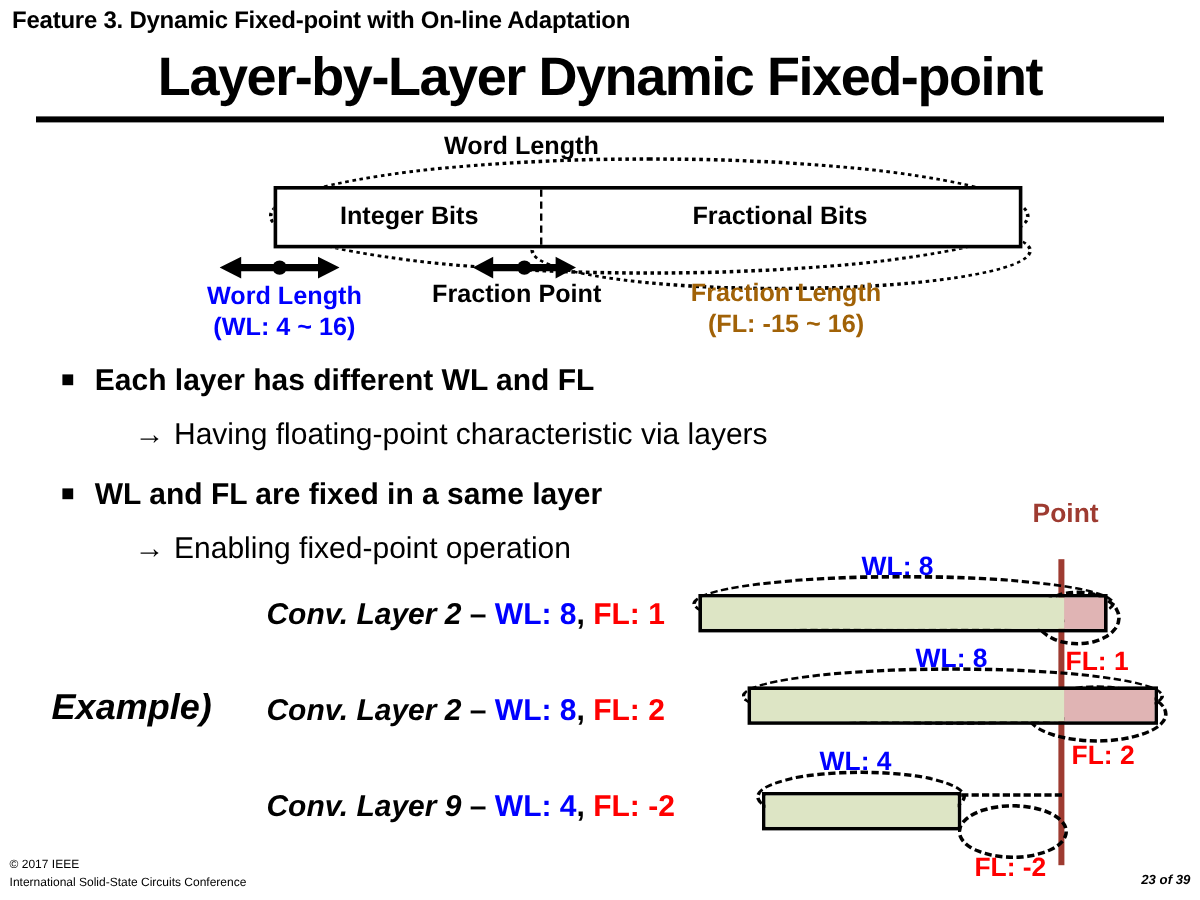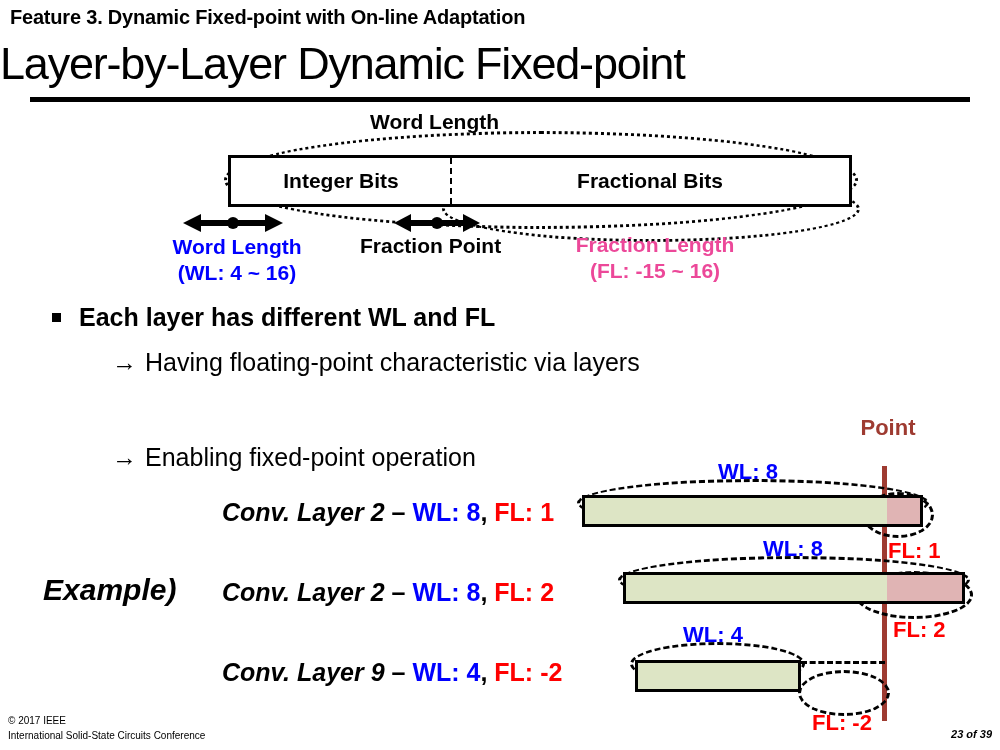--- a/index.html
+++ b/index.html
@@ -28,22 +28,23 @@
     font-size: 20px;
     font-weight: bold;
     letter-spacing: -0.2px;
     white-space: nowrap;
   }
   .slide-title {
     position: absolute;
     left: 0;
     right: 0;
     top: 38px;
+    text-align: center;
     font-size: 45px;
-    font-weight: normal;
+    font-weight: bold;
     letter-spacing: -1.2px;
     white-space: nowrap;
   }
   .title-rule {
     position: absolute;
     left: 30px;
     top: 97px;
     width: 940px;
     height: 5px;
     background: #000;
@@ -134,21 +135,21 @@
     font-size: 21px;
     font-weight: bold;
     white-space: nowrap;
   }
   .fl-red-label {
     position: absolute;
     left: 545px;
     top: 232px;
     width: 220px;
     text-align: center;
-    color: #ec4899;
+    color: #a16207;
     font-size: 21px;
     font-weight: bold;
     line-height: 1.25;
   }
 
   
   .bullet-row {
     position: absolute;
     font-size: 25px;
     font-weight: bold;
@@ -321,20 +322,23 @@
     <div>(FL: -15 ~ 16)</div>
   </div>
 
   <div class="bullet-row" style="left:52px; top:303px;">
     <span class="bullet-sq"></span><span>Each layer has different WL and FL</span>
   </div>
   <div class="sub-row" style="left:112px; top:348px;">
     <span class="arrow-glyph">→</span><span>Having floating-point characteristic via layers</span>
   </div>
 
+  <div class="bullet-row" style="left:52px; top:398px;">
+    <span class="bullet-sq"></span><span>WL and FL are fixed in a same layer</span>
+  </div>
   <div class="sub-row" style="left:112px; top:443px;">
     <span class="arrow-glyph">→</span><span>Enabling fixed-point operation</span>
   </div>
 
   <div class="example-label">Example)</div>
 
   <div class="conv-row" style="left:222px; top:498px;">
     <span>Conv. Layer 2</span><span class="dash"> – </span><span class="wl">WL: 8</span><span class="dash">, </span><span class="fl">FL: 1</span>
   </div>
 

